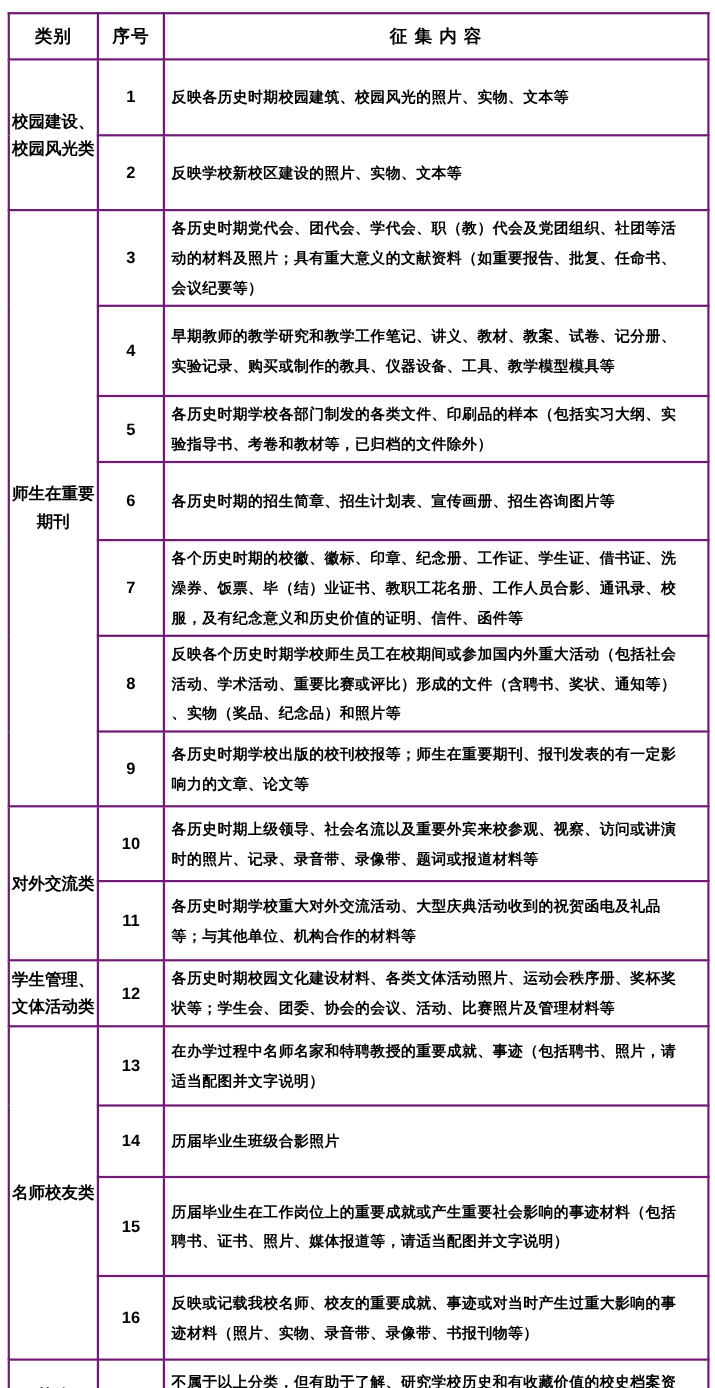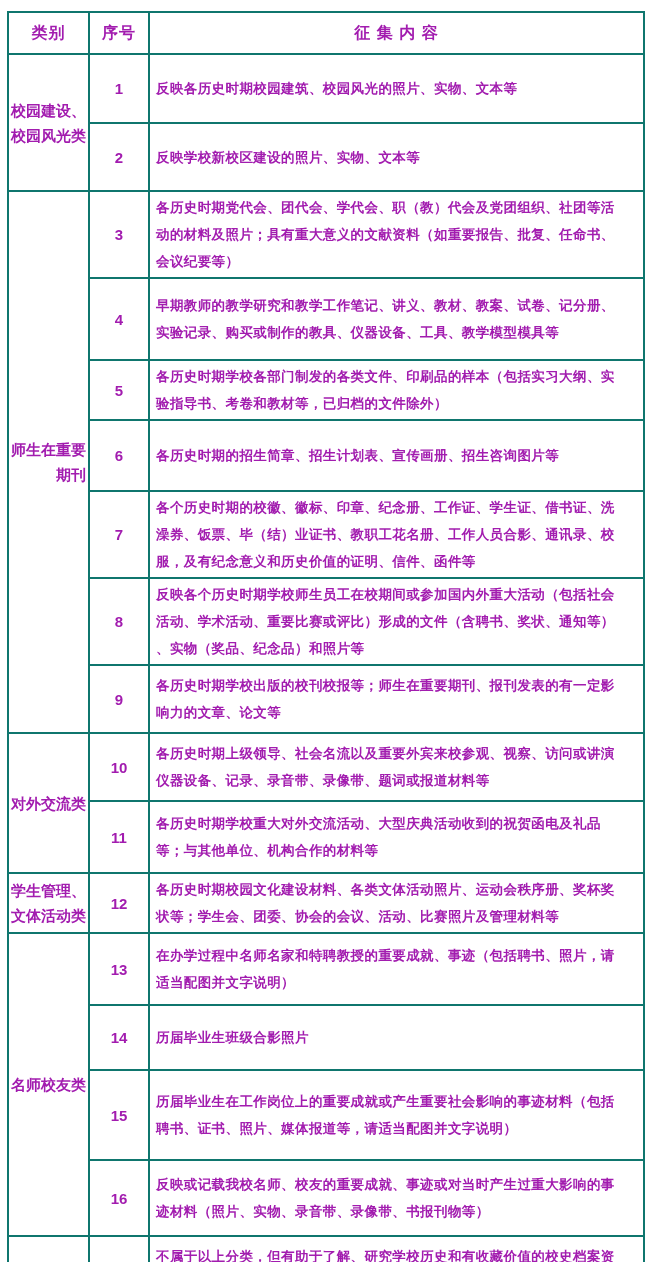--- a/index.html
+++ b/index.html
@@ -20,35 +20,35 @@
   table.collection {
     border-collapse: collapse;
     table-layout: fixed;
     position: absolute;
     left: 7px;
     top: 11px;
     width: 636px;
   }
   table.collection th,
   table.collection td {
-    border: 2px solid #0f766e;
-    color: #a21caf;
+    border: 2px solid #701a75;
+    color: #000000;
     font-weight: bold;
     vertical-align: middle;
     overflow: hidden;
   }
   th.hdr {
     font-size: 16px;
     text-align: center;
     letter-spacing: 1px;
     padding: 0;
   }
   td.cat {
     font-size: 15px;
-    text-align: right;
+    text-align: center;
     line-height: 25px;
     padding: 0 2px;
     word-break: break-all;
   }
   td.no {
     font-size: 15px;
     text-align: center;
     padding: 0;
   }
   td.content {
@@ -124,21 +124,21 @@
     <tr style="height:68px">
       <td class="no">9</td>
       <td class="content">各历史时期学校出版的校刊校报等；师生在重要期刊、报刊发表的有一定影
 响力的文章、论文等</td>
     </tr>
 
     <tr style="height:68px">
       <td class="cat" rowspan="2">对外交流类</td>
       <td class="no">10</td>
       <td class="content">各历史时期上级领导、社会名流以及重要外宾来校参观、视察、访问或讲演
-仪器设备、记录、录音带、录像带、题词或报道材料等</td>
+时的照片、记录、录音带、录像带、题词或报道材料等</td>
     </tr>
     <tr style="height:72px">
       <td class="no">11</td>
       <td class="content">各历史时期学校重大对外交流活动、大型庆典活动收到的祝贺函电及礼品
 等；与其他单位、机构合作的材料等</td>
     </tr>
 
     <tr style="height:43px">
       <td class="cat">学生管理、文体活动类</td>
       <td class="no">12</td>

